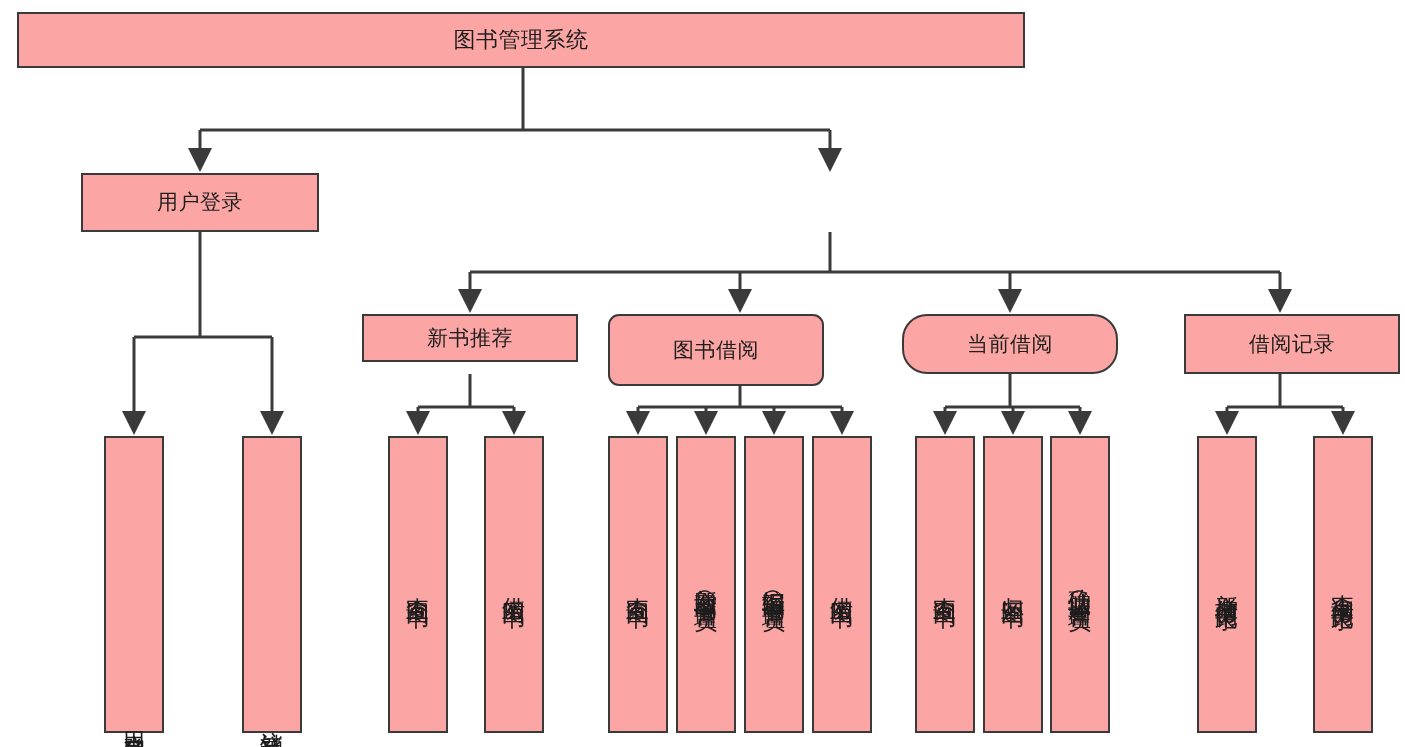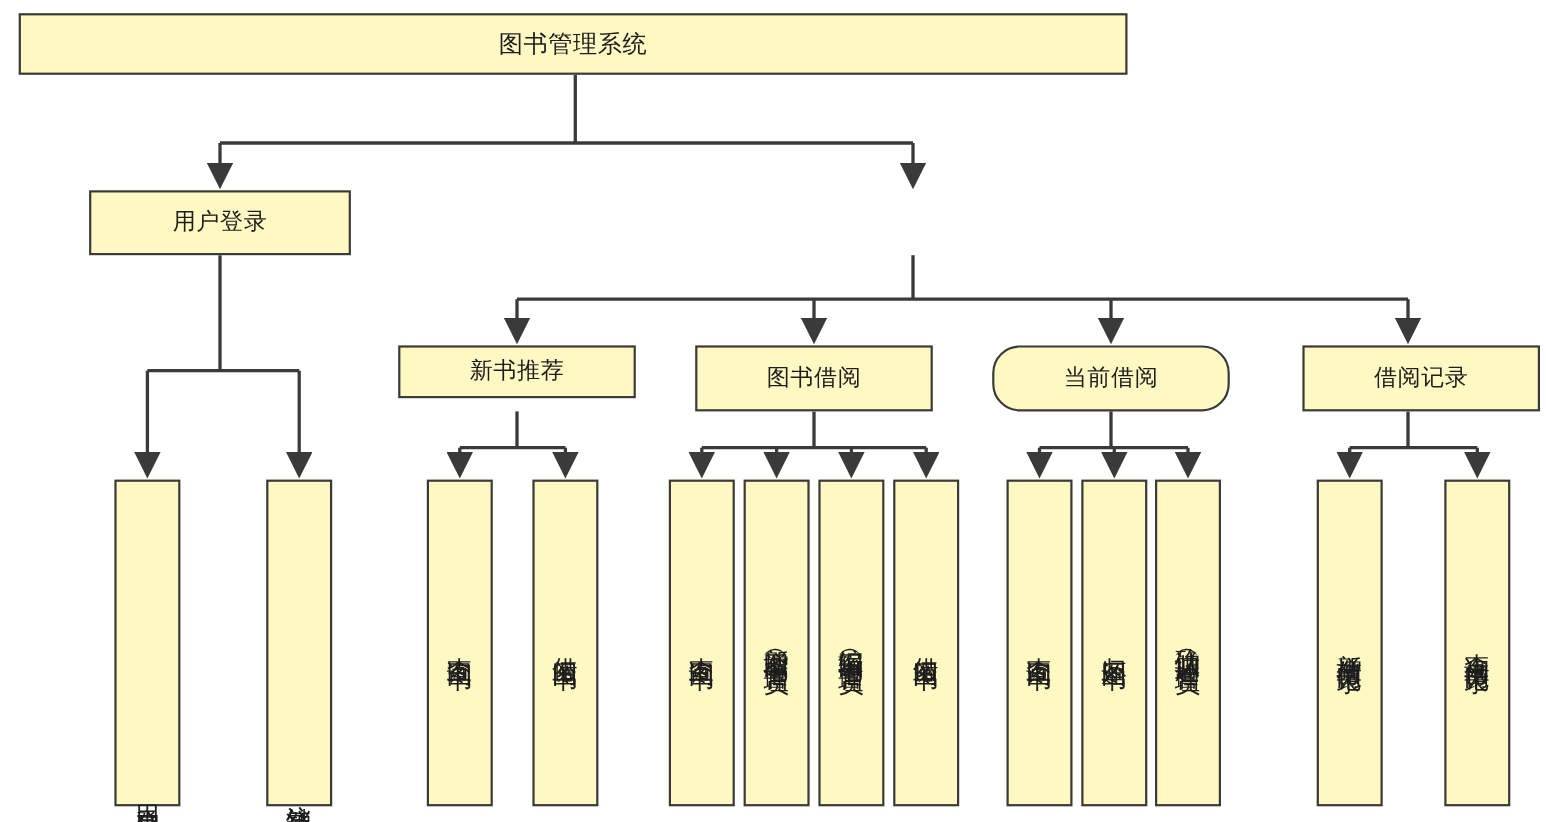--- a/index.html
+++ b/index.html
@@ -24,21 +24,21 @@
     position: absolute;
     left: 0;
     top: 0;
     width: 1405px;
     height: 747px;
     pointer-events: none;
   }
   .node {
     position: absolute;
     box-sizing: border-box;
-    background: #fef9c3;
+    background: #fca5a5;
     border: 2px solid #3a3a3a;
     display: flex;
     align-items: center;
     justify-content: center;
     color: #1d1d1d;
     z-index: 2;
   }
   .node .lbl {
     display: block;
     line-height: 1.18;
@@ -138,21 +138,21 @@
     <span class="lbl">图书管理系统</span>
   </div>
 
   <div class="node horiz" style="left: 81px; top: 173px; width: 238px; height: 59px;">
     <span class="lbl">用户登录</span>
   </div>
 
   <div class="node horiz" style="left: 362px; top: 314px; width: 216px; height: 48px;">
     <span class="lbl">新书推荐</span>
   </div>
-  <div class="node horiz" style="left: 632px; top: 314px; width: 216px; height: 60px;">
+  <div class="node horiz" style="left: 608px; top: 314px; width: 216px; height: 72px; border-radius: 11px;">
     <span class="lbl">图书借阅</span>
   </div>
   <div class="node horiz" style="left: 902px; top: 314px; width: 216px; height: 60px; border-radius: 25px;">
     <span class="lbl">当前借阅</span>
   </div>
   <div class="node horiz" style="left: 1184px; top: 314px; width: 216px; height: 60px;">
     <span class="lbl">借阅记录</span>
   </div>
 
   <div class="node vert" style="left: 104px; top: 436px; width: 60px; height: 297px; align-items: flex-end;">

